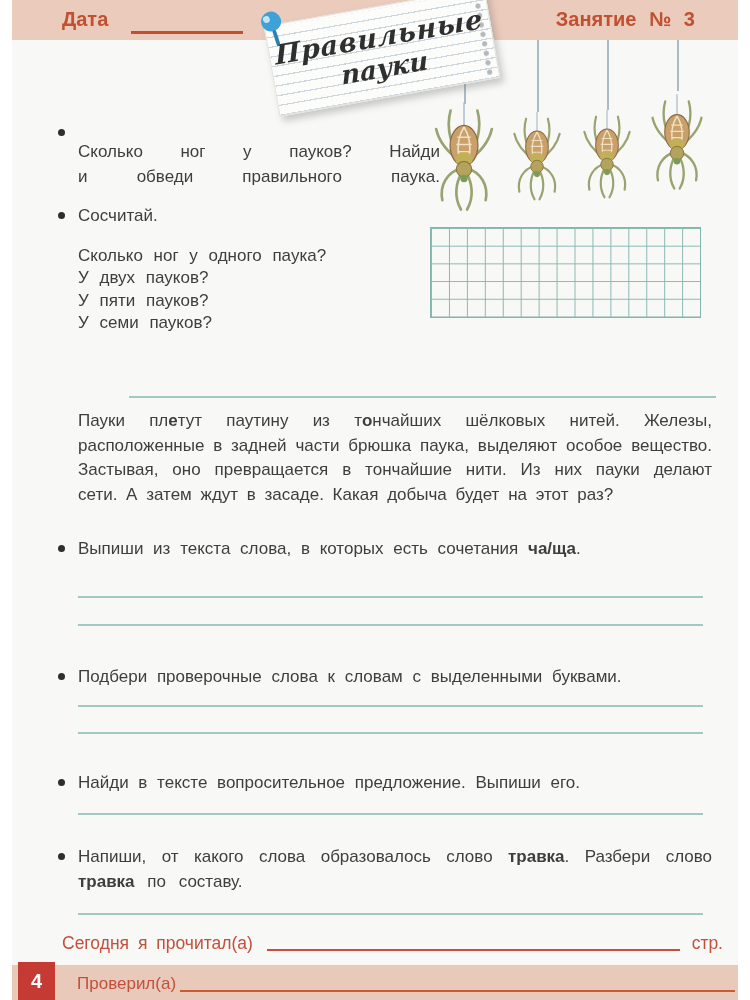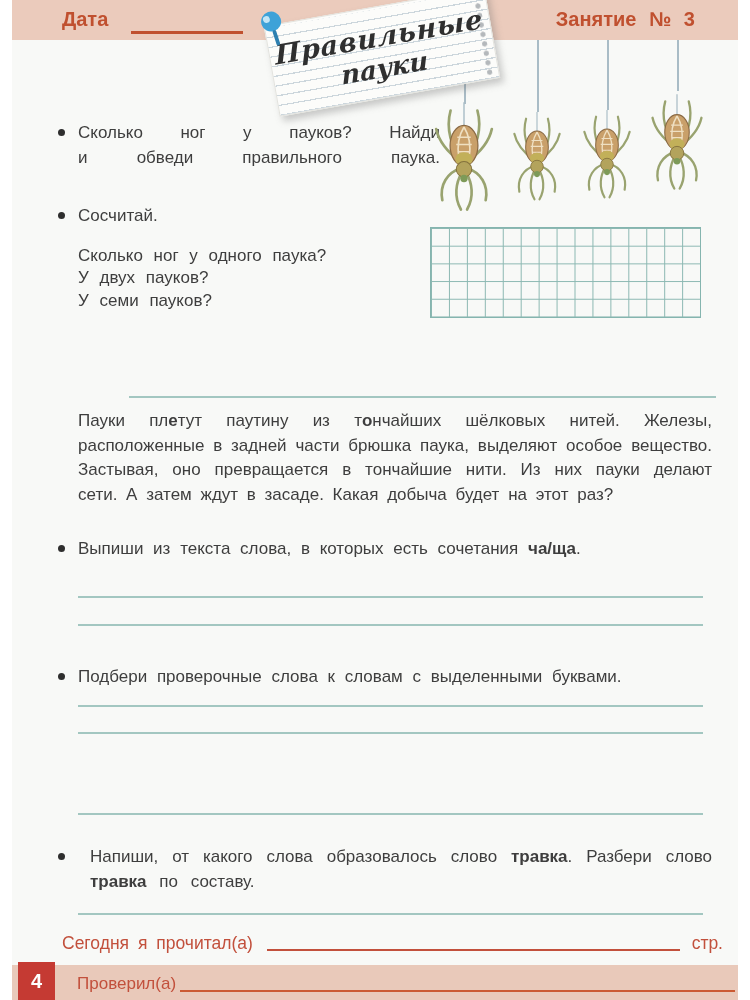--- a/index.html
+++ b/index.html
@@ -28,21 +28,21 @@
 
   .thread{position:absolute;width:1.6px;background:#a9bcc6;z-index:2;}
   .spider{position:absolute;z-index:3;}
 
   
   .task{position:absolute;left:48px;width:664px;display:flex;align-items:flex-start;
         font-size:17px;line-height:25px;}
   .task .bullet{flex:none;width:7px;height:7px;border-radius:50%;background:#2e2e2e;margin:9px 13px 0 10px;}
   .task .txt{flex:1;text-align:justify;word-spacing:5px;}
   .task.narrow{width:392px;}
-  .task.narrow .txt{text-align:justify;text-align-last:justify;}
+  .task.narrow .txt{text-align:justify;text-align-last:justify;margin-top:19px;}
   .task.wide-gaps .txt{word-spacing:8px;}
 
   .sub-questions{position:absolute;left:78px;top:235px;font-size:17px;line-height:22.4px;word-spacing:6px;margin-top:10px;}
 
   .answer-grid{position:absolute;left:430px;top:227px;width:271px;height:91px;
         border:1.5px solid #85b5af;box-sizing:border-box;
         background-image:linear-gradient(to right,#8cb8b2 1px,transparent 1px),
                          linear-gradient(to bottom,#8cb8b2 1px,transparent 1px);
         background-size:17.95px 17.7px;}
 
@@ -148,20 +148,21 @@
     <div class="txt"><span>Сколько ног у пауков? Найди</span><br><span>и обведи правильного паука.</span></div>
   </div>
 
   <div class="task" style="top:203px;">
     <span class="bullet"></span>
     <div class="txt">Сосчитай.</div>
   </div>
   <div class="sub-questions">
     <div>Сколько ног у одного паука?</div>
     <div>У двух пауков?</div>
+    <div>У пяти пауков?</div>
     <div>У семи пауков?</div>
   </div>
   <div class="answer-grid"></div>
 
   <div class="title-line"></div>
 
   <div class="story"><span>Пауки пл</span><b>е</b><span>тут паутину из т</span><b>о</b><span>нчайших шёлковых нитей. Железы, расположенные в задней части брюшка паука, выделяют особое вещество. Застывая, оно превращается в тончайшие нити. Из них пауки делают сети. А затем ждут в засаде. Какая добыча будет на этот раз?</span></div>
 
   <div class="task" style="top:536px;">
     <span class="bullet"></span>
@@ -170,23 +171,27 @@
   <div class="aline" style="top:596px;"></div>
   <div class="aline" style="top:624px;"></div>
 
   <div class="task" style="top:664px;">
     <span class="bullet"></span>
     <div class="txt">Подбери проверочные слова к словам с выделенными буквами.</div>
   </div>
   <div class="aline" style="top:705px;"></div>
   <div class="aline" style="top:732px;"></div>
 
+  <div class="task" style="top:770px;">
+    <span class="bullet"></span>
+    <div class="txt">Найди в тексте вопросительное предложение. Выпиши его.</div>
+  </div>
   <div class="aline" style="top:813px;"></div>
 
-  <div class="task wide-gaps" style="top:844px;gap:12px;">
+  <div class="task wide-gaps" style="top:844px;">
     <span class="bullet"></span>
     <div class="txt"><span>Напиши, от какого слова образовалось слово </span><b>травка</b><span>. Разбери слово </span><b>травка</b><span> по составу.</span></div>
   </div>
   <div class="aline" style="top:913px;"></div>
 
   <div class="today-row">
     <span>Сегодня я прочитал(а)</span>
     <span class="fill-line"></span>
     <span>стр.</span>
   </div>

